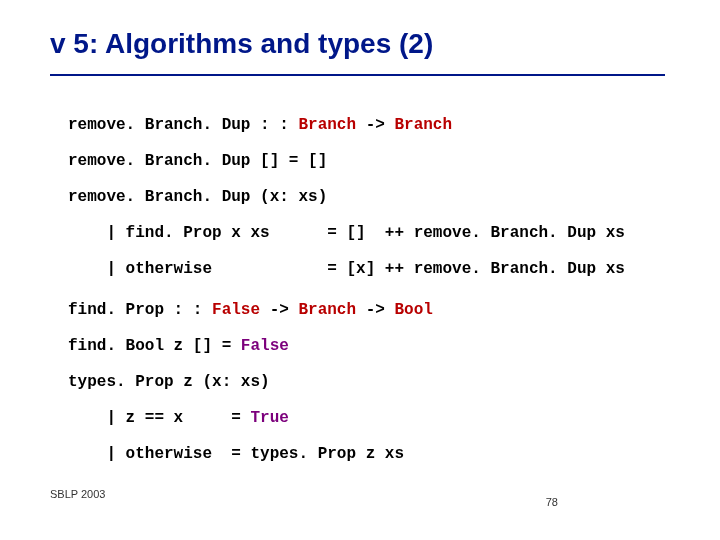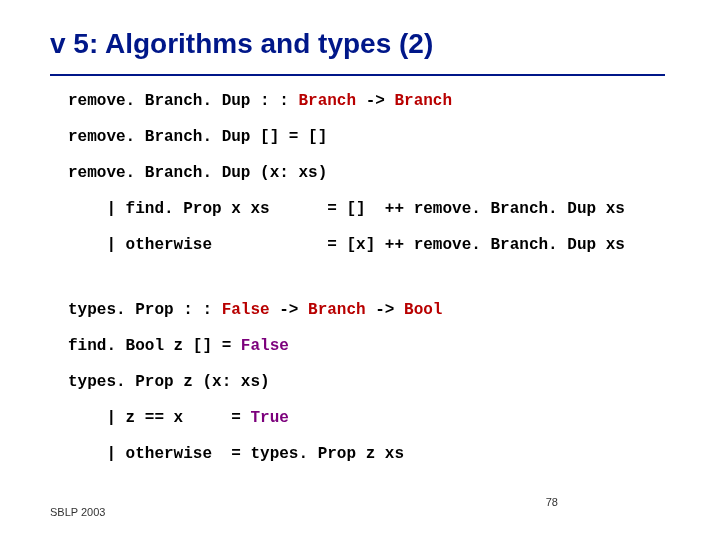--- a/index.html
+++ b/index.html
@@ -37,28 +37,28 @@
   }
   .code {
     position: absolute;
     left: 68px;
     font-family: "Courier New", Courier, monospace;
     font-weight: 700;
     font-size: 16px;
     color: #000;
     white-space: pre;
   }
-  .block1 { top: 92px; }
+  .block1 { top: 116px; }
   .block2 { top: 301px; }
   .kw-type { color: #b80000; }
   .kw-bool { color: #7c007c; margin-top: 26px; }
   .footer-left {
     position: absolute;
     left: 50px;
-    bottom: 22px;
+    bottom: 40px;
     font-family: Verdana, Geneva, sans-serif;
     font-size: 11px;
     color: #333;
   }
   .footer-right {
     position: absolute;
     right: 50px;
     bottom: 32px;
     font-family: Verdana, Geneva, sans-serif;
     font-size: 11px;
@@ -76,21 +76,21 @@
   <div class="code block1"><span><span>remove. Branch. Dup : : </span><span class="kw-type">Branch</span><span> -&gt; </span><span class="kw-type">Branch</span></span>
 
 <span>remove. Branch. Dup [] = []</span>
 
 <span>remove. Branch. Dup (x: xs)</span>
 
 <span>    | find. Prop x xs      = []  ++ remove. Branch. Dup xs</span>
 
 <span>    | otherwise            = [x] ++ remove. Branch. Dup xs</span></div>
 
-  <div class="code block2"><span><span>types. Prop : : </span><span class="kw-type">False</span><span> -&gt; </span><span class="kw-type">Branch</span><span> -&gt; </span><span class="kw-type">Bool</span></span>
+  <div class="code block2"><span><span>find. Prop : : </span><span class="kw-type">False</span><span> -&gt; </span><span class="kw-type">Branch</span><span> -&gt; </span><span class="kw-type">Bool</span></span>
 
 <span><span>find. Bool z [] = </span><span class="kw-bool">False</span></span>
 
 <span>types. Prop z (x: xs)</span>
 
 <span><span>    | z == x     = </span><span class="kw-bool">True</span></span>
 
 <span>    | otherwise  = types. Prop z xs</span></div>
 
   <div class="footer-left">SBLP 2003</div>

